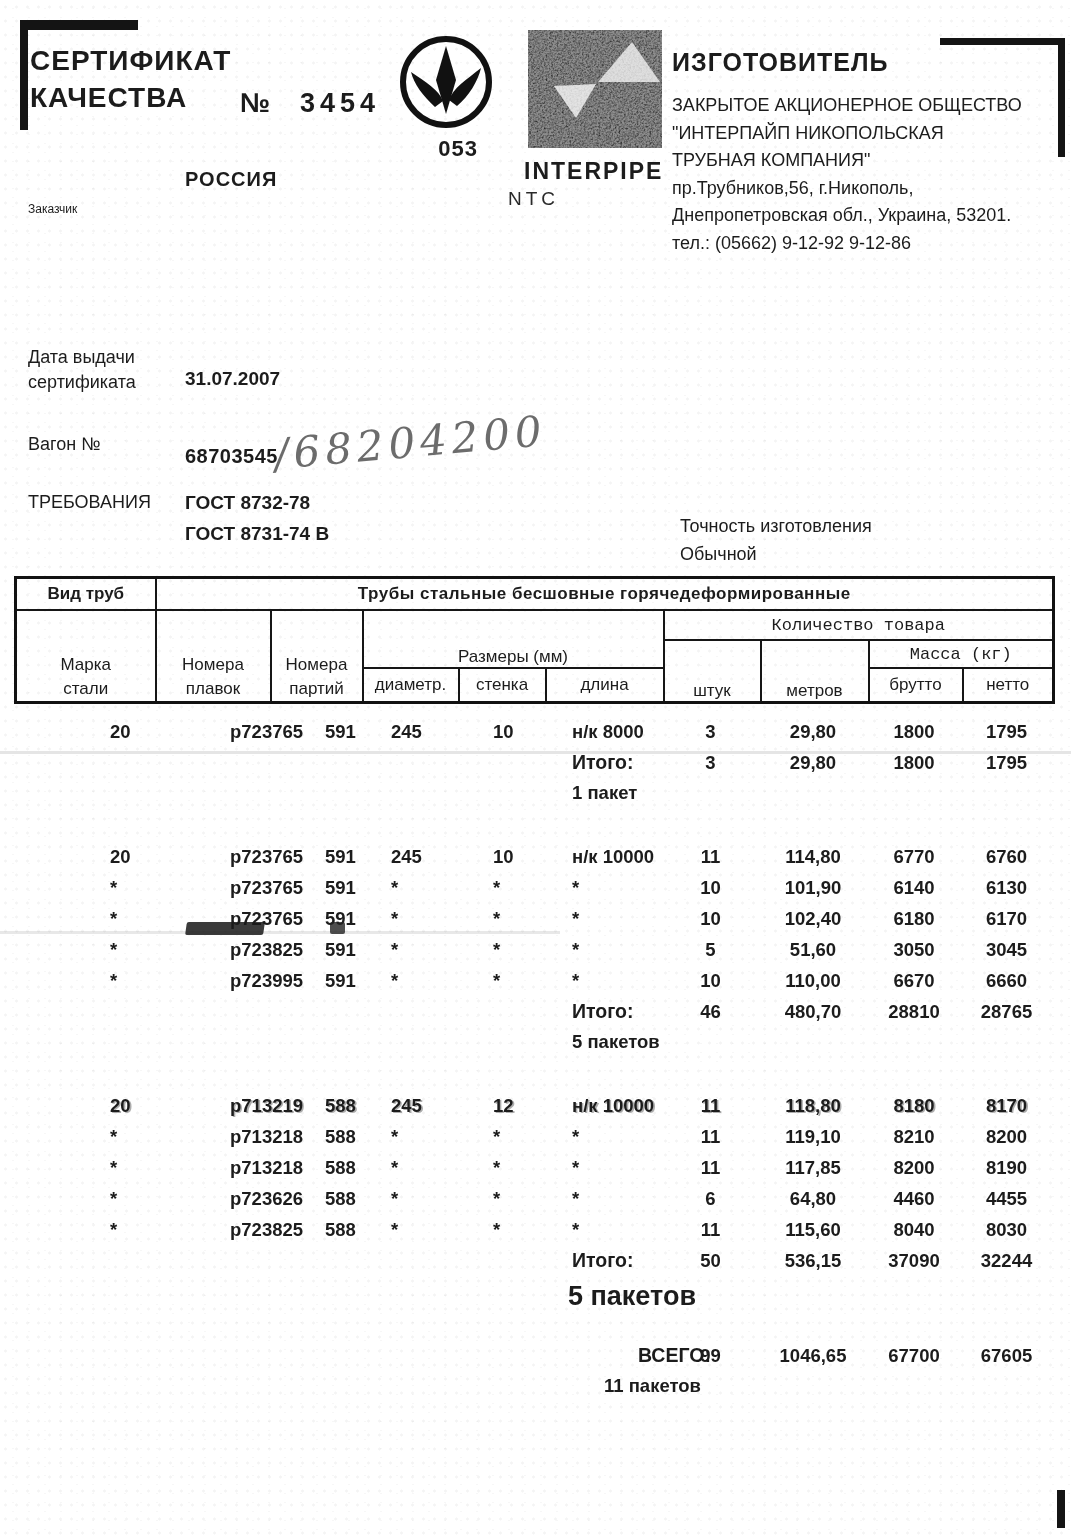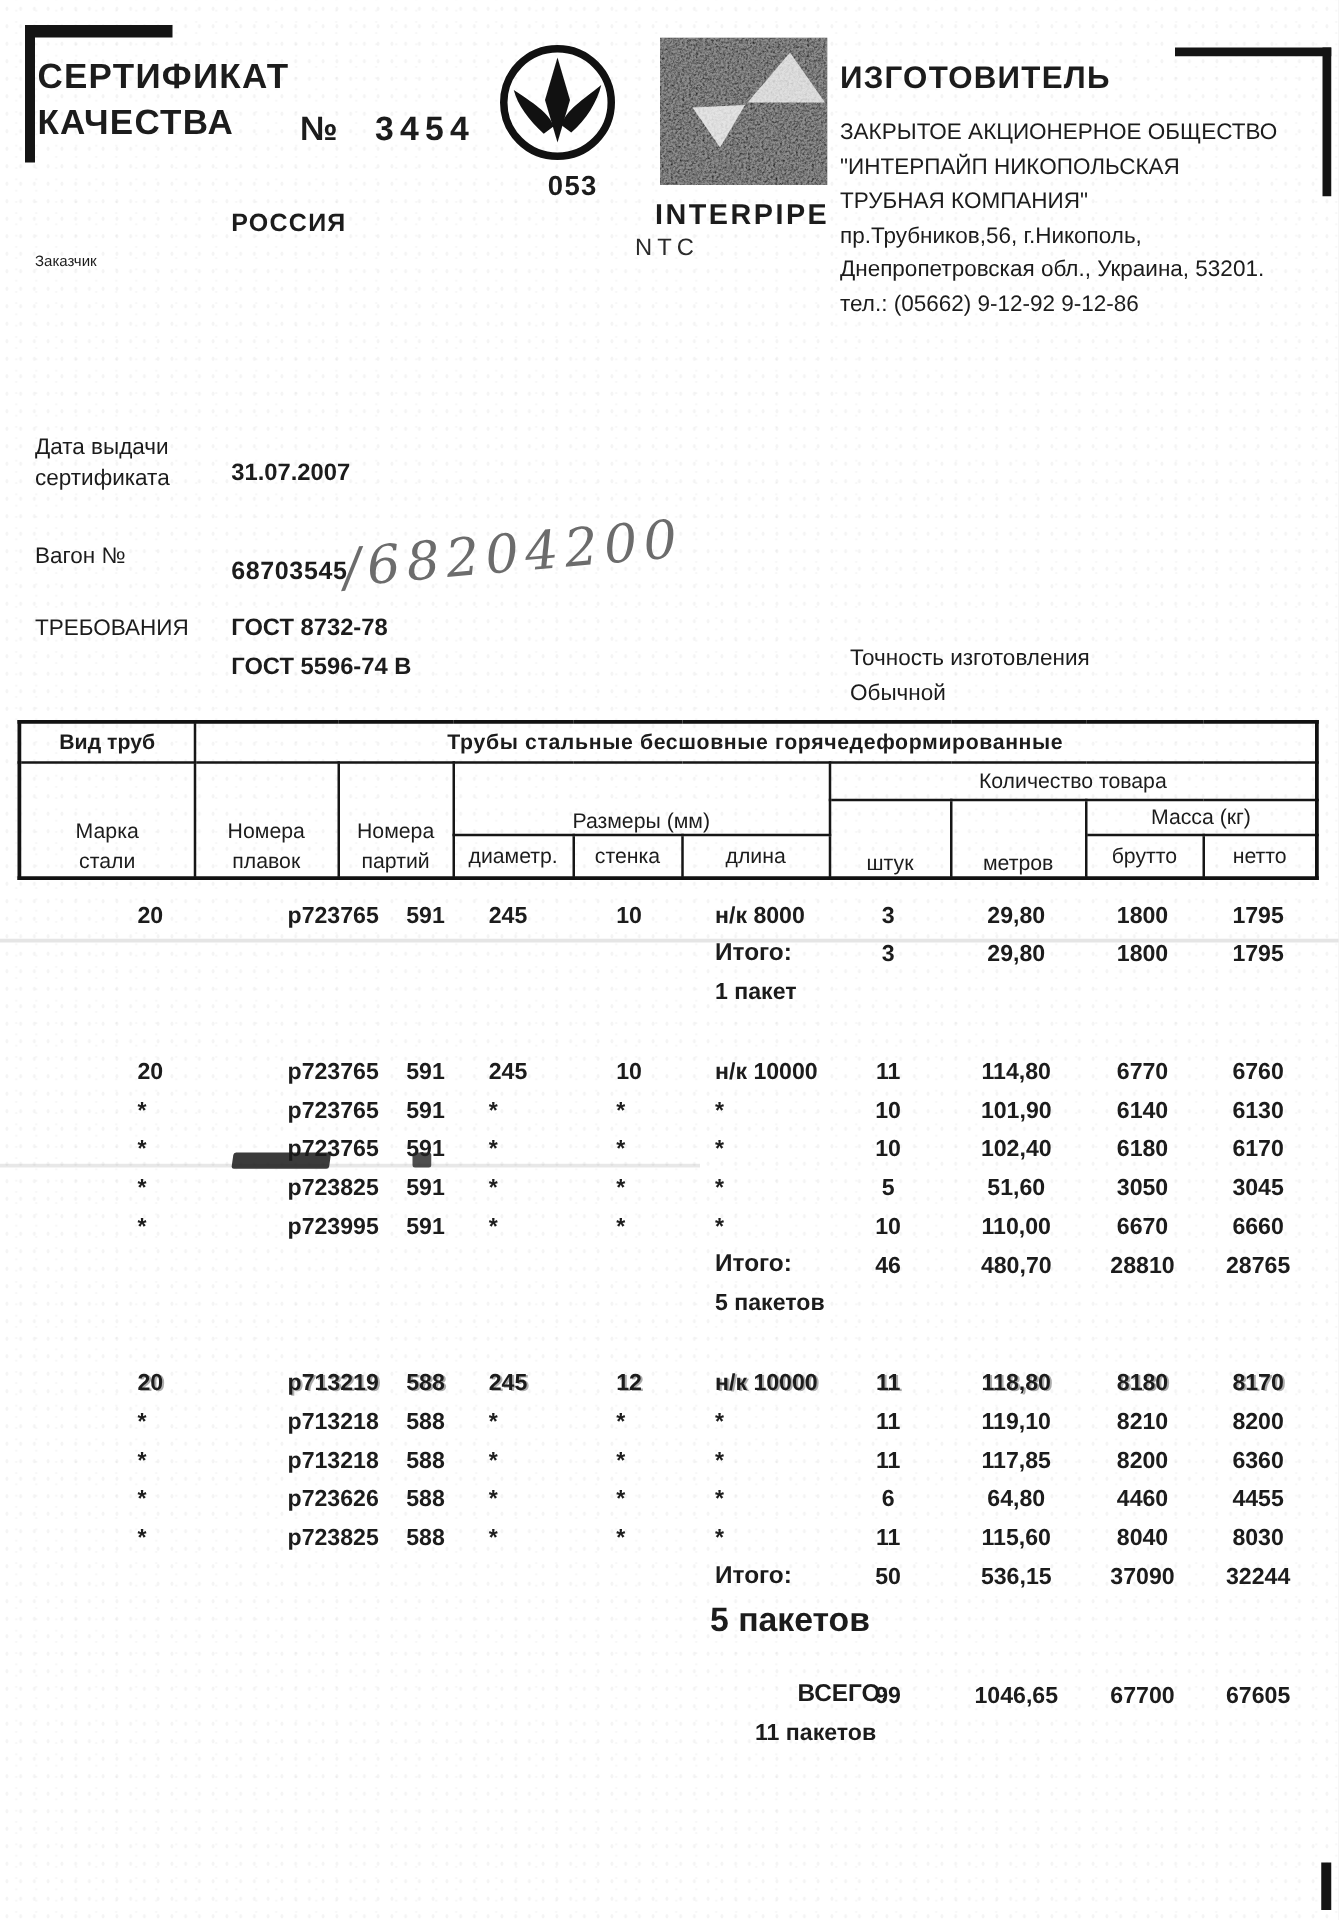--- a/index.html
+++ b/index.html
@@ -48,21 +48,21 @@
   table.hdr{border-collapse:collapse;table-layout:fixed;width:1040px;}
   table.hdr td{border:2px solid #161616;font-size:17px;text-align:center;padding:0;overflow:hidden;}
   table.hdr{border:3px solid #121212;}
   tr.kind-row td{height:30px;}
   td.kind-label{font-size:20px;font-weight:bold;text-align:left;padding-left:8px;}
   td.kind-value{font-size:20px;font-weight:bold;text-align:left;padding-left:28px;letter-spacing:0.5px;}
   tr.hr-a td{height:28px;}
   tr.hr-b td{height:26px;}
   tr.hr-c td{height:32px;}
   td.two-line{white-space:pre-line;vertical-align:bottom;padding-bottom:5px;line-height:1.4;}
-  td.group{vertical-align:middle;}
+  td.group{vertical-align:middle;font-family:Liberation Mono, monospace;}
   td.group-bottom{vertical-align:bottom;padding-bottom:4px;}
   td.vbottom{vertical-align:bottom;padding-bottom:7px;margin-left:32px;}
   
   .tbody{padding-top:12px;}
   .grid-row{display:grid;grid-template-columns:140px 115px 92px 96px 87px 118px 97px 108px 94px 91px;height:31px;align-items:center;}
   .cell{font-weight:bold;font-size:18.5px;text-align:center;white-space:nowrap;}
   .c1{text-align:left;padding-left:96px;}
   .c2{text-align:left;padding-left:76px;}
   .c3{text-align:left;padding-left:56px;}
   .c4{text-align:left;padding-left:30px;}
@@ -142,21 +142,21 @@
   <div class="abs date-value">31.07.2007</div>
 
   <div class="abs wagon-label">Вагон №</div>
   <div class="abs wagon-line">
     <span>68703545</span><span class="handwriting">/68204200</span>
   </div>
 
   <div class="abs req-label">ТРЕБОВАНИЯ</div>
   <div class="abs req-lines">
     <div>ГОСТ 8732-78</div>
-    <div>ГОСТ 5596-74  В</div>
+    <div>ГОСТ 8731-74  В</div>
   </div>
 
   <div class="abs precision">
     <div>Точность изготовления</div>
     <div>Обычной</div>
   </div>
 
   <div class="abs doc-table">
     <table class="hdr">
       <colgroup>
@@ -345,21 +345,21 @@
           <div class="grid-row data-row">
             <div class="cell c1">*</div>
             <div class="cell c2">p713218</div>
             <div class="cell c3">588</div>
             <div class="cell c4">*</div>
             <div class="cell c5">*</div>
             <div class="cell c6">*</div>
             <div class="cell c7">11</div>
             <div class="cell c8">117,85</div>
             <div class="cell c9">8200</div>
-            <div class="cell c10">6360</div>
+            <div class="cell c10">8190</div>
           </div>
           <div class="grid-row data-row">
             <div class="cell c1">*</div>
             <div class="cell c2">p723626</div>
             <div class="cell c3">588</div>
             <div class="cell c4">*</div>
             <div class="cell c5">*</div>
             <div class="cell c6">*</div>
             <div class="cell c7">6</div>
             <div class="cell c8">64,80</div>

